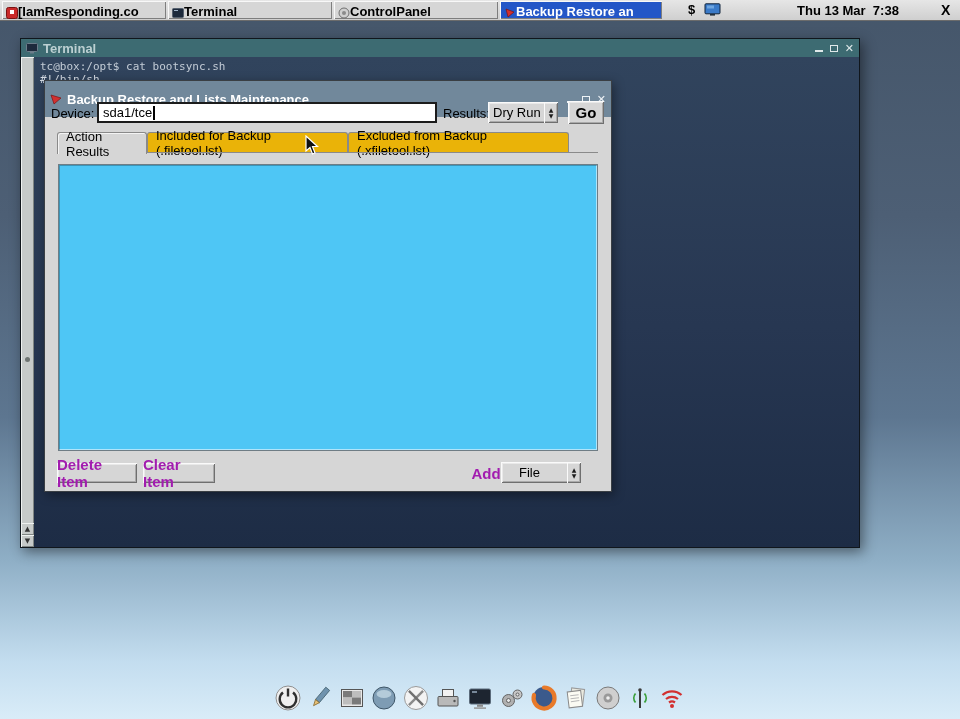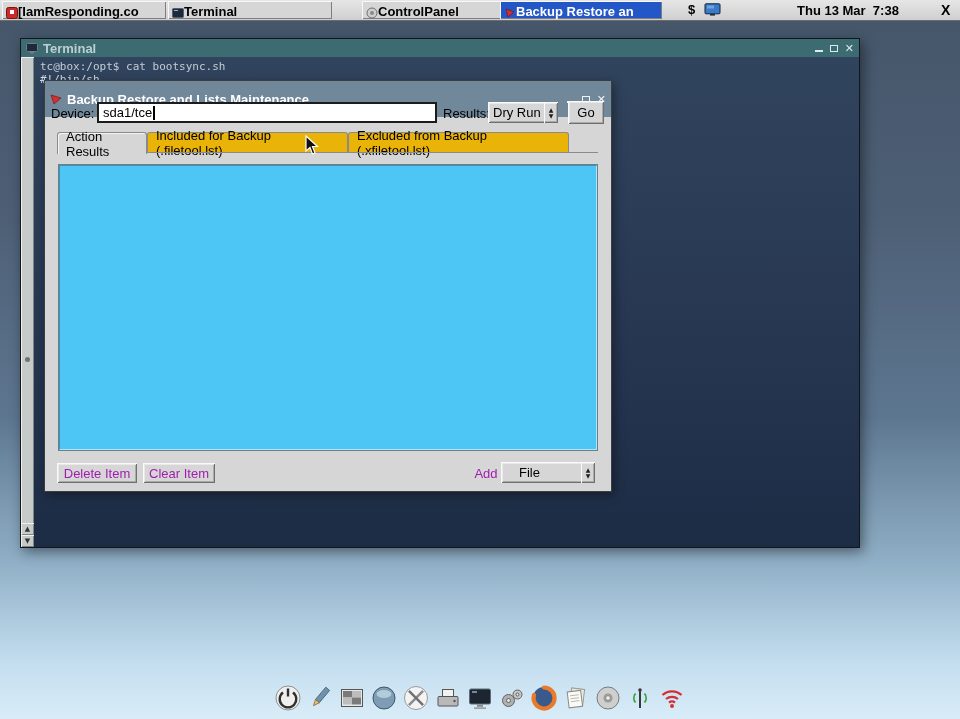--- a/index.html
+++ b/index.html
@@ -84,21 +84,21 @@
     position:absolute; left:52px; top:21px; width:340px; height:21px;
     background:#fff; border:2px solid #1c1c1c; display:flex; align-items:center; padding-left:4px;
     font-size:13px; color:#000;
   }
   .caret { display:inline-block; width:2px; height:14px; background:#000; margin-left:1px; }
 
   .raised {
     background:#d6d6d6;
     box-shadow: inset 1px 1px 0 #fafafa, inset -1px -1px 0 #6f6f6f, inset 2px 2px 0 #e9e9e9, inset -2px -2px 0 #aaaaaa;
   }
-  .btn { display:flex; align-items:center; justify-content:center; font-size:13px; color:#000; cursor:default; }
+  .btn { display:flex; align-items:center; justify-content:center; font-size:15px; color:#000; cursor:default;font-weight:bold; }
   .btn.disabled { color:#a21caf; }
 
   .choice { position:absolute; display:flex; align-items:center; padding-left:5px; font-size:13px; }
   .choice .arrows {
     margin-left:auto; width:14px; align-self:stretch; display:flex; flex-direction:column;
     align-items:center; justify-content:center;
     box-shadow: inset 1px 1px 0 #fafafa, inset -1px -1px 0 #6f6f6f;
     font-size:6px; line-height:6px; color:#1c1c1c; font-family:"DejaVu Sans",sans-serif;
   }
 
@@ -135,21 +135,21 @@
       </svg>
     <span>[IamResponding.co</span>
   </div>
   <div class="taskbtn" style="left:168px; width:164px;">
     <svg class="task-ico" viewBox="0 0 12 12">
         <rect x="0.5" y="1.5" width="11" height="9" rx="1" fill="#1d2a3c" stroke="#55606e"></rect>
         <rect x="2" y="3" width="4" height="1" fill="#9fb3c8"></rect>
       </svg>
     <span>Terminal</span>
   </div>
-  <div class="taskbtn" style="left:334px; width:164px;margin-left:28px;">
+  <div class="taskbtn" style="left:334px; width:164px;">
     <svg class="task-ico" viewBox="0 0 12 12">
         <circle cx="6" cy="6" r="5" fill="#cfcfcf" stroke="#6f6f6f"></circle>
         <circle cx="6" cy="6" r="2" fill="#8a8a8a"></circle>
       </svg>
     <span>ControlPanel</span>
   </div>
   <div class="taskbtn active" style="left:500px; width:162px;">
     <svg class="task-ico" viewBox="0 0 12 12">
         <polygon points="2,2 10,5 4,10" fill="#d23030" stroke="#7a1212" stroke-width="0.7"></polygon>
       </svg>
@@ -223,21 +223,21 @@
   <div class="tab active" style="left:12px; width:90px;">Action Results</div>
   <div class="tab" style="left:102px; width:201px;">Included for Backup (.filetool.lst)</div>
   <div class="tab" style="left:303px; width:221px;">Excluded from Backup (.xfiletool.lst)</div>
   <div id="tabline"></div>
 
   <div id="result-area"></div>
 
   <div class="btn raised disabled" style="position:absolute; left:12px; top:382px; width:80px; height:20px;">Delete Item</div>
   <div class="btn raised disabled" style="position:absolute; left:98px; top:382px; width:72px; height:20px;">Clear Item</div>
   <div class="btn disabled" style="position:absolute; left:428px; top:382px; width:26px; height:20px;">Add</div>
-  <div class="choice raised" style="left:456px; top:381px; width:94px; height:21px;padding-left:18px;">
+  <div class="choice raised" style="left:456px; top:381px; width:80px; height:21px;padding-left:18px;">
     <span>File</span>
     <span class="arrows">
       <span>▲</span>
         <span>▼</span>
     </span>
   </div>
 </div>
 
 <div id="dock">
   <svg class="dock-icon" viewBox="0 0 28 28">

